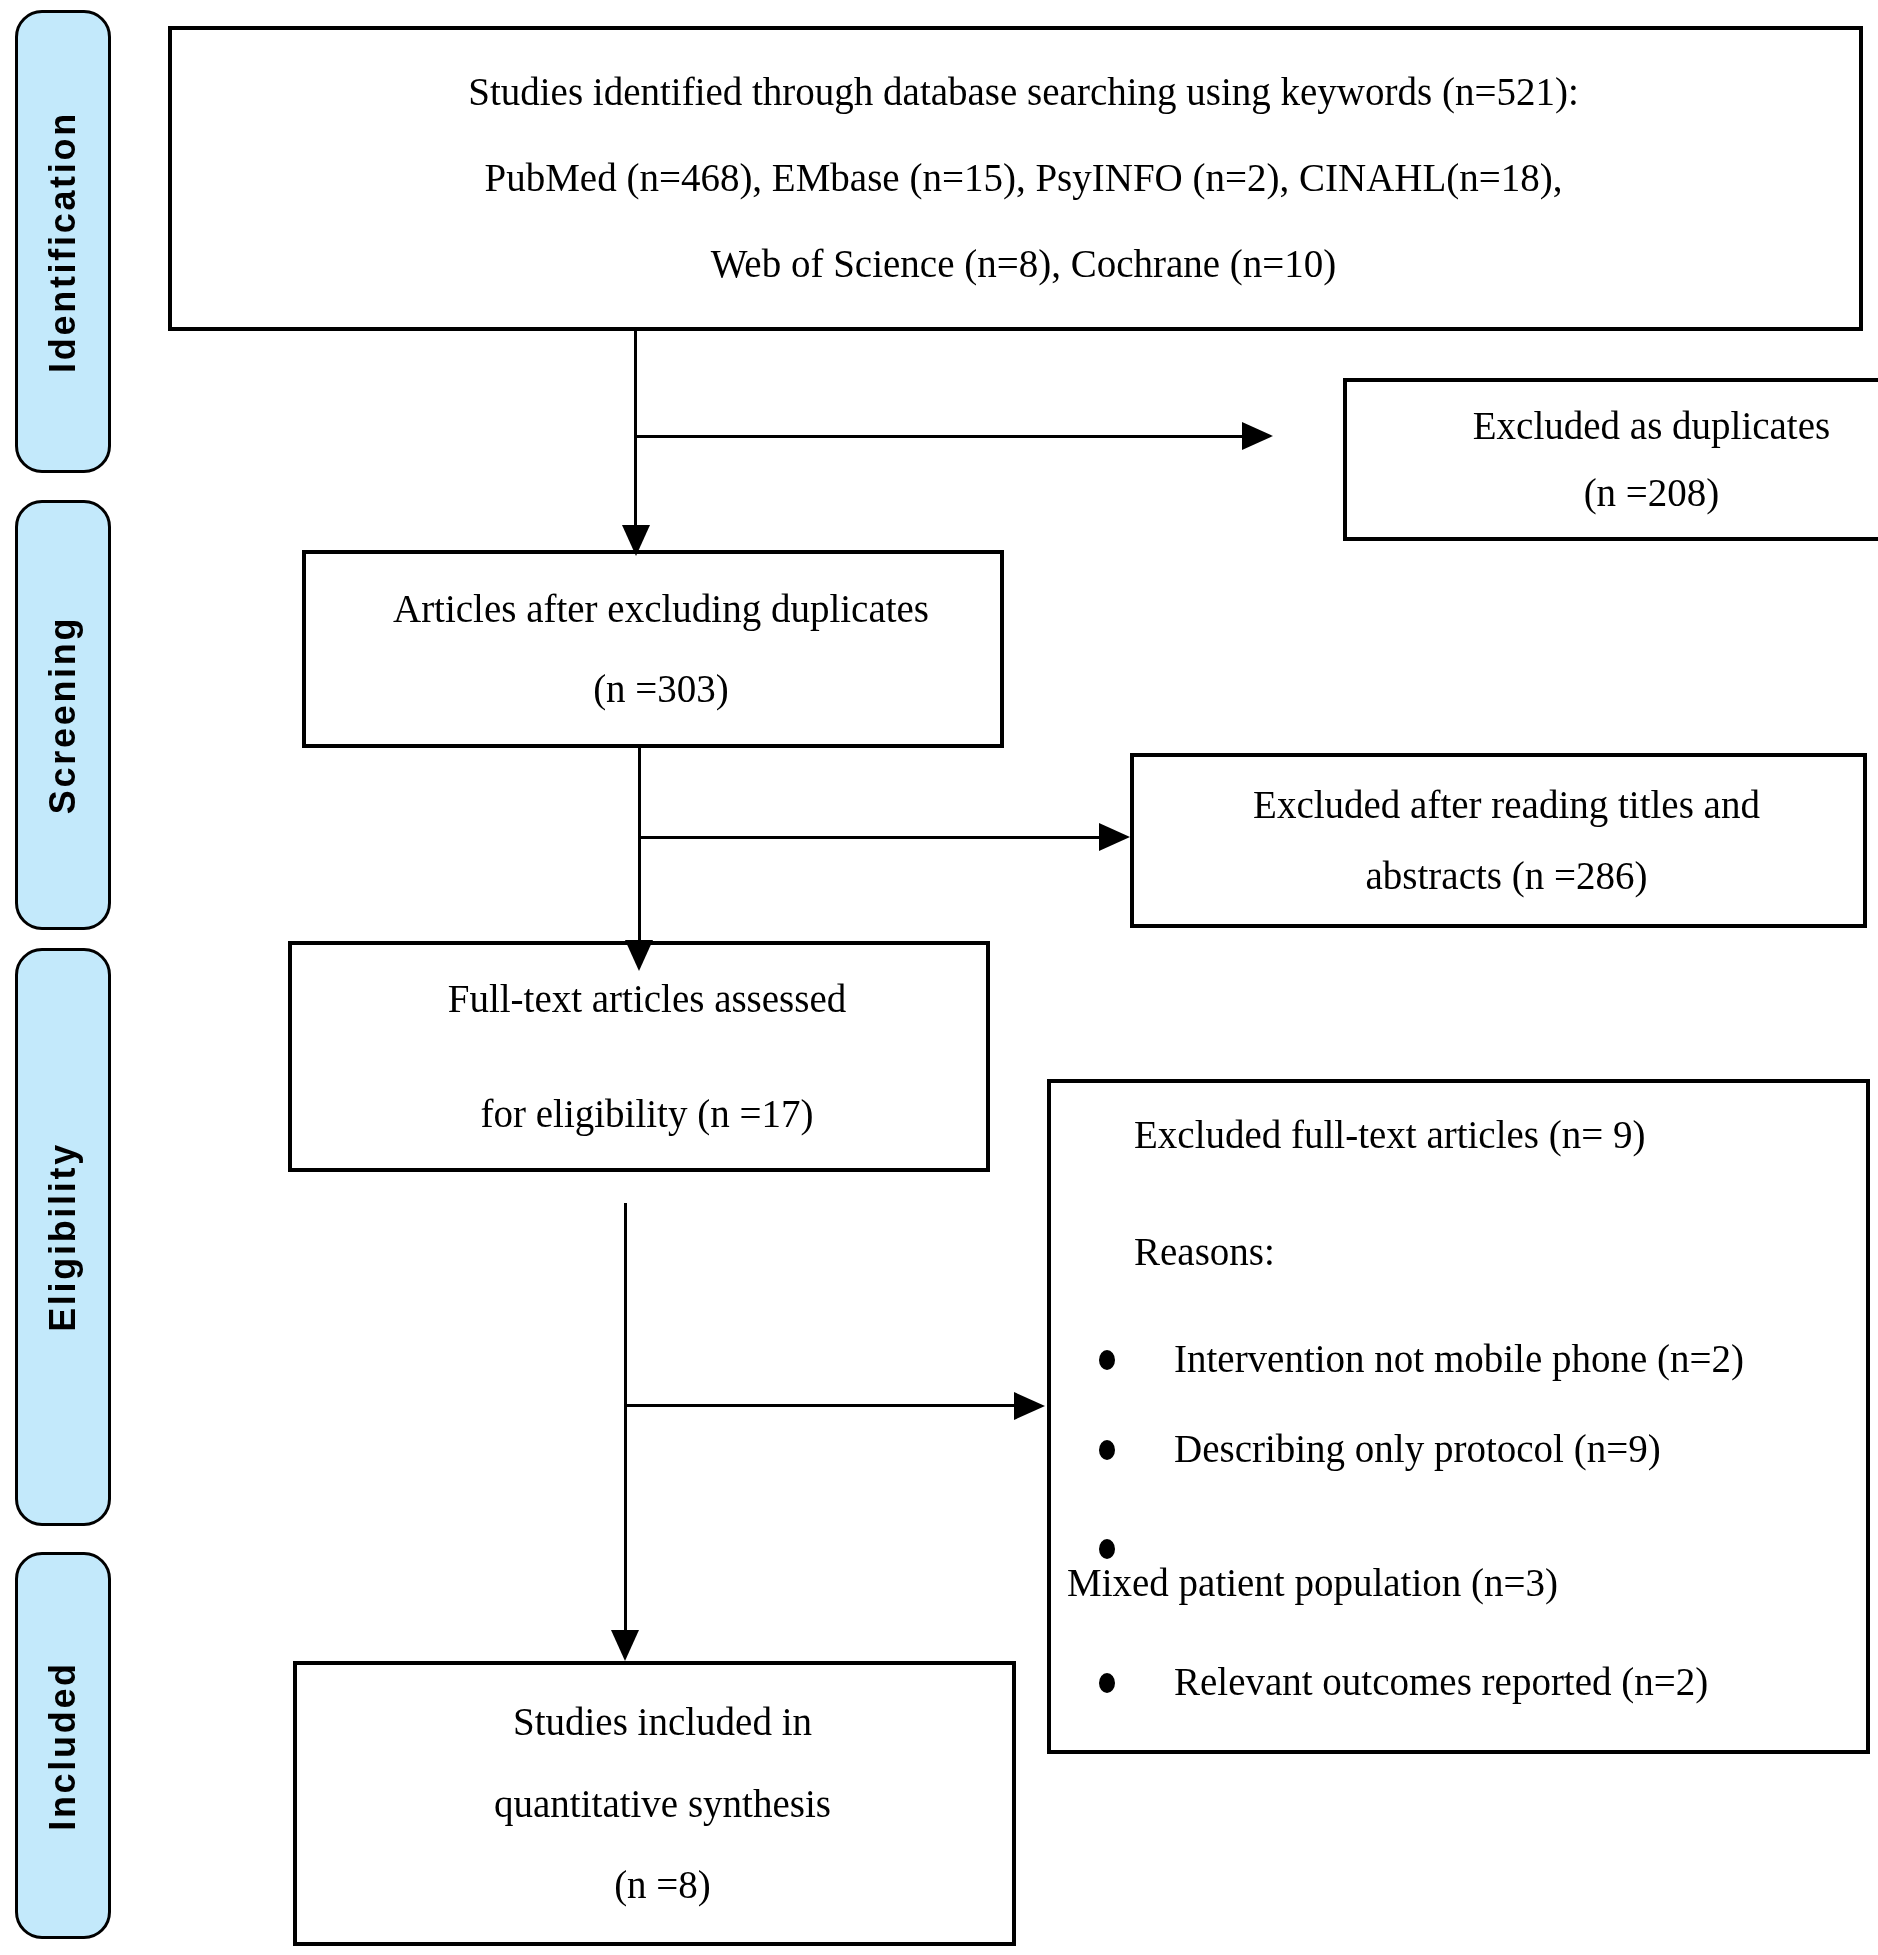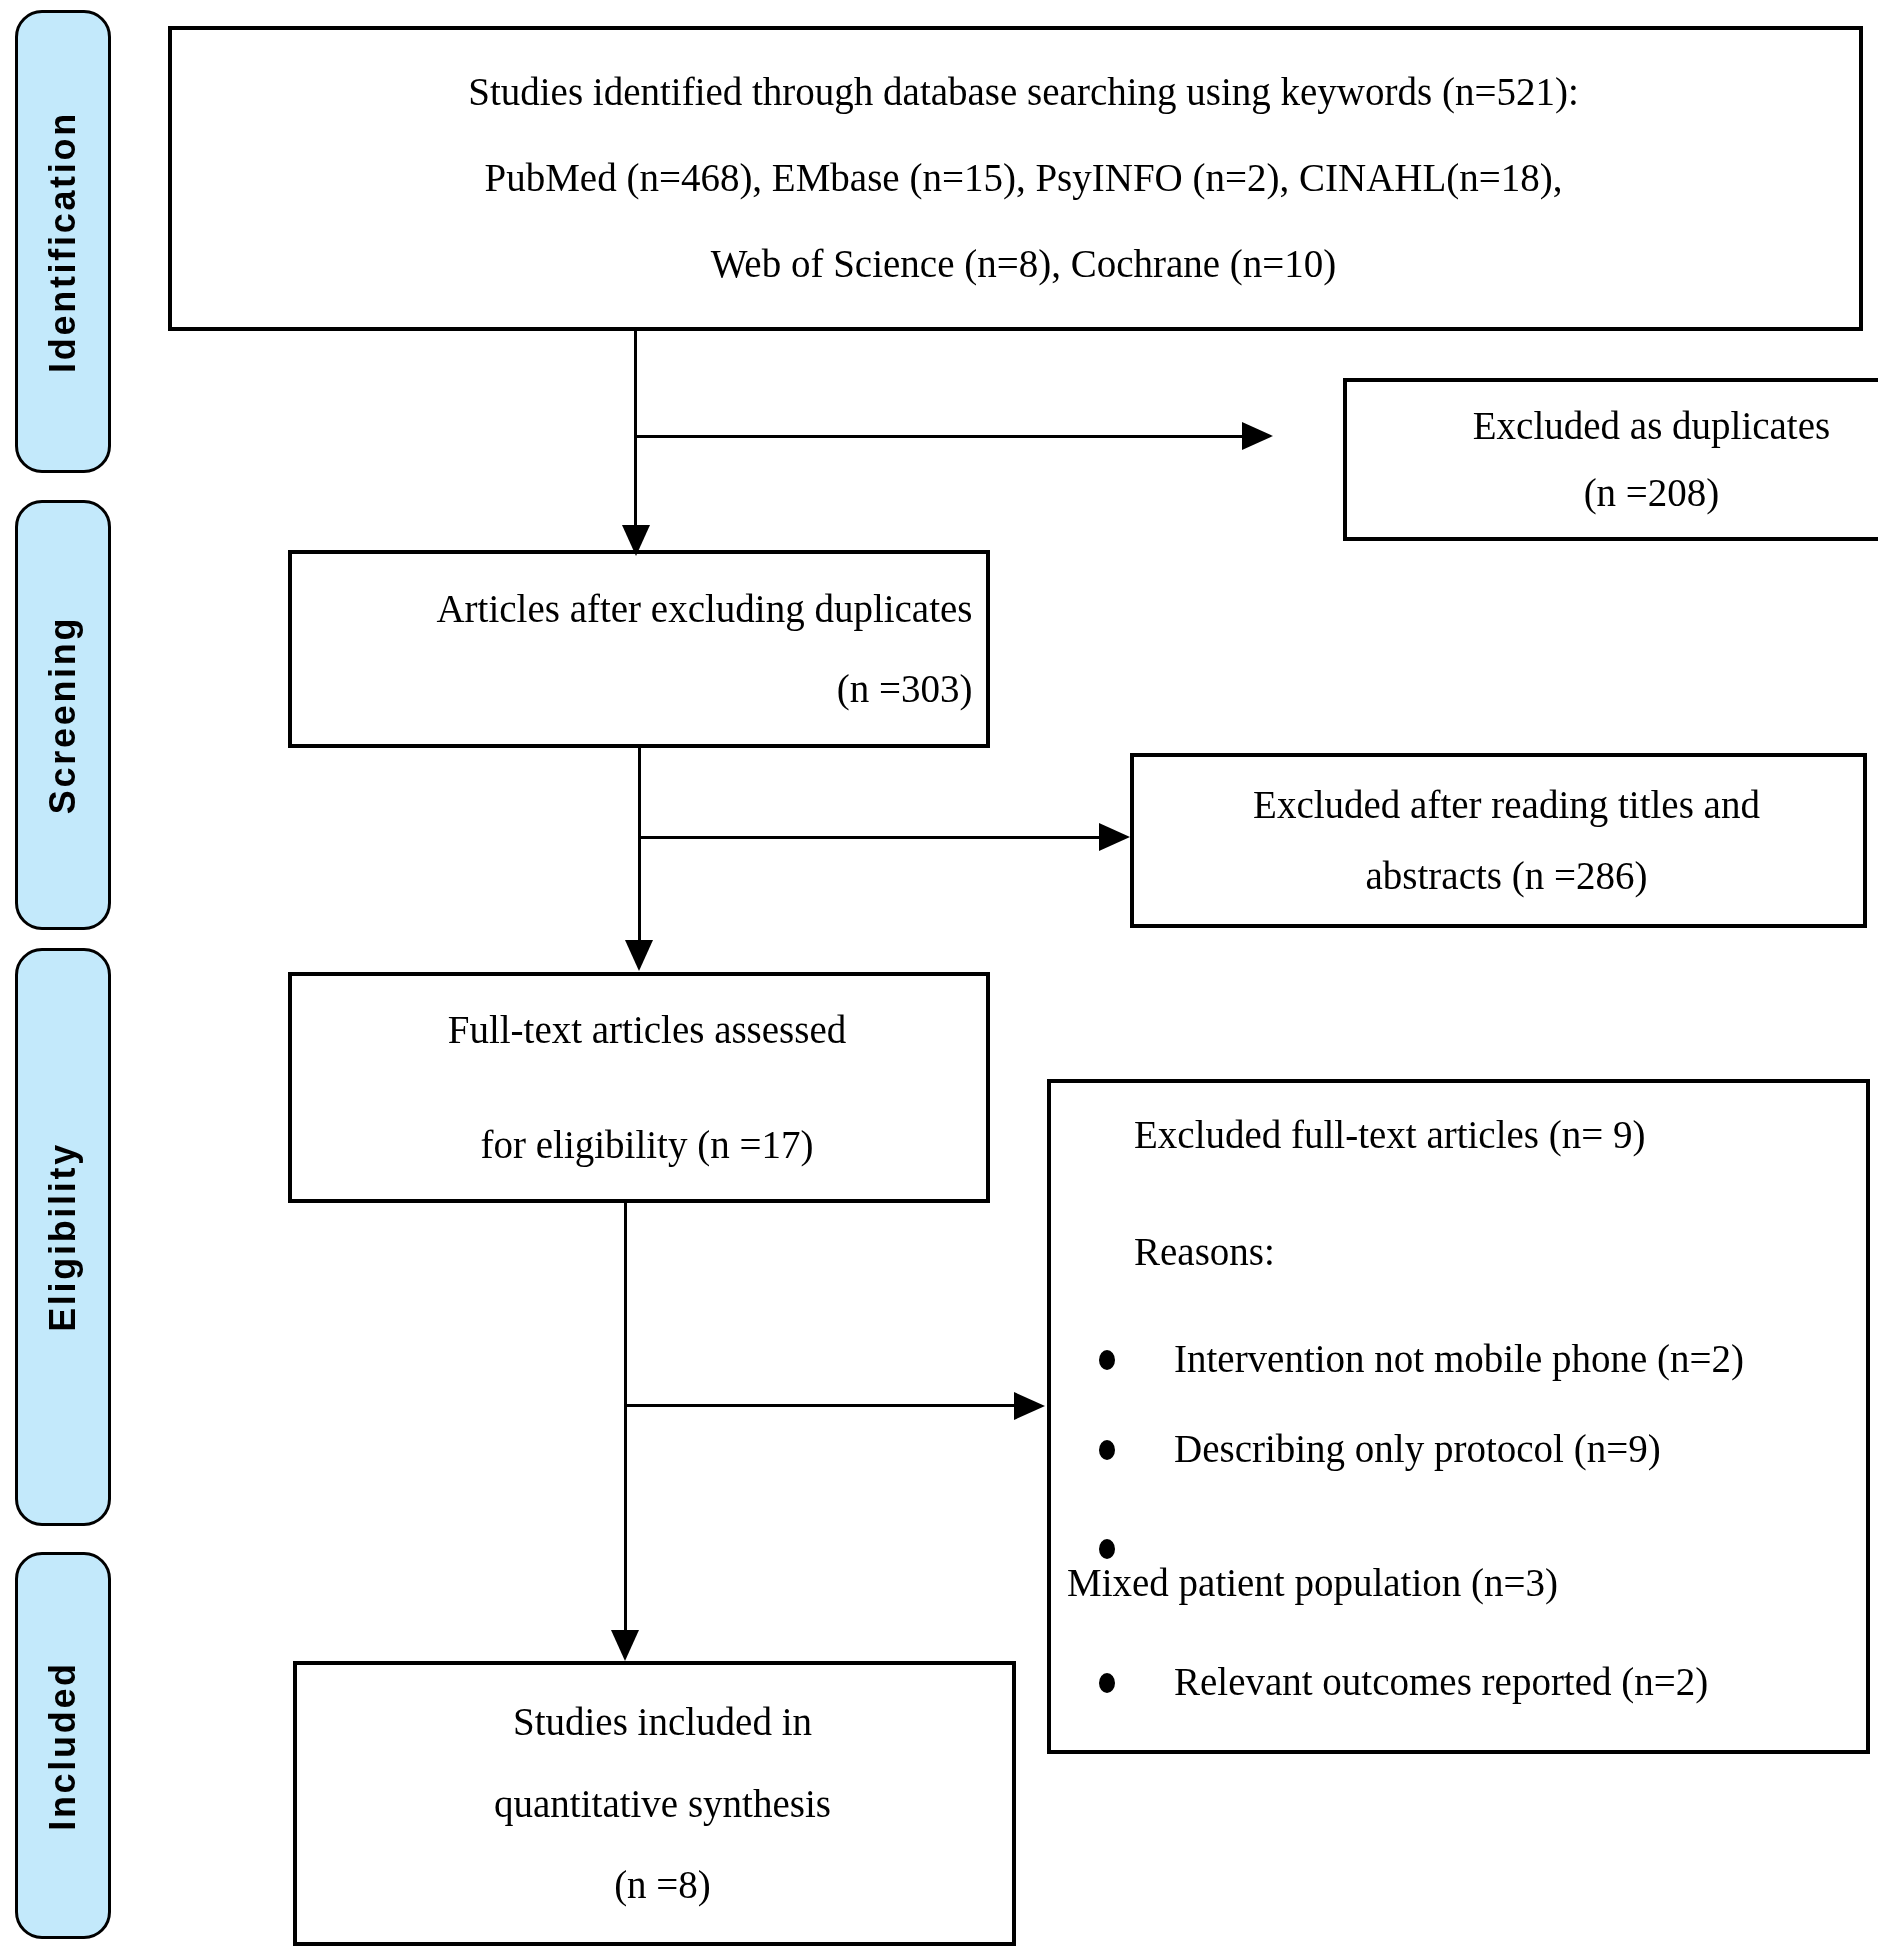--- a/index.html
+++ b/index.html
@@ -112,31 +112,31 @@
     <div class="bline">Studies identified through database searching using keywords (n=521):</div>
     <div class="bline">PubMed (n=468), EMbase (n=15), PsyINFO (n=2), CINAHL(n=18),</div>
     <div class="bline">Web of Science (n=8), Cochrane (n=10)</div>
   </div>
 
   <div class="box" style="left:1343px;top:378px;width:601px;height:163px;">
     <div class="bline">Excluded as duplicates</div>
     <div class="bline">(n =208)</div>
   </div>
 
-  <div class="box" style="left:288px;top:550px;width:702px;height:198px;text-align:right;">
+  <div class="box" style="left:302px;top:550px;width:702px;height:198px;">
     <div class="bline">Articles after excluding duplicates</div>
     <div class="bline">(n =303)</div>
   </div>
 
   <div class="box" style="left:1130px;top:753px;width:737px;height:175px;">
     <div class="bline">Excluded after reading titles and</div>
     <div class="bline">abstracts (n =286)</div>
   </div>
 
-  <div class="box" style="left:288px;top:972px;width:702px;height:231px;gap:36px;">
+  <div class="box" style="left:288px;top:941px;width:702px;height:231px;gap:36px;">
     <div class="bline">Full-text articles assessed</div>
     <div class="bline">for eligibility (n =17)</div>
   </div>
 
   <div class="box listbox" style="left:1047px;top:1079px;width:823px;height:675px;gap:12px;">
     <div class="ef-title">Excluded full-text articles (n= 9)</div>
     <div class="ef-reasons-label">Reasons:</div>
     <div class="reason r1">
       <span class="dot"></span>
       <span class="rtext">Intervention not mobile phone (n=2)</span>

